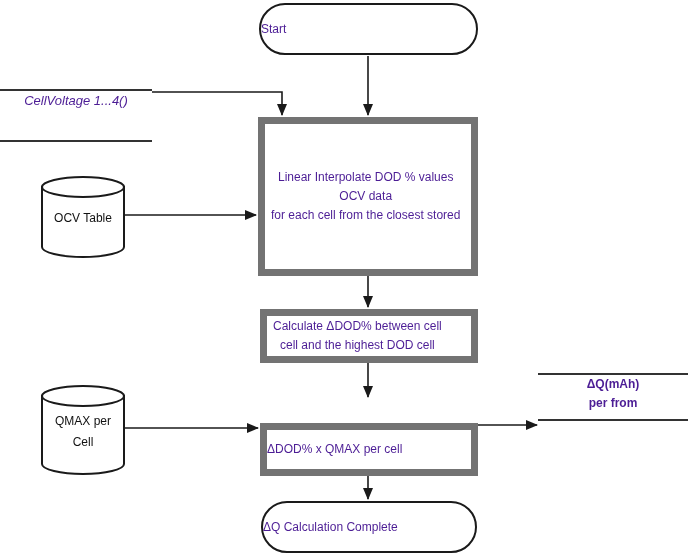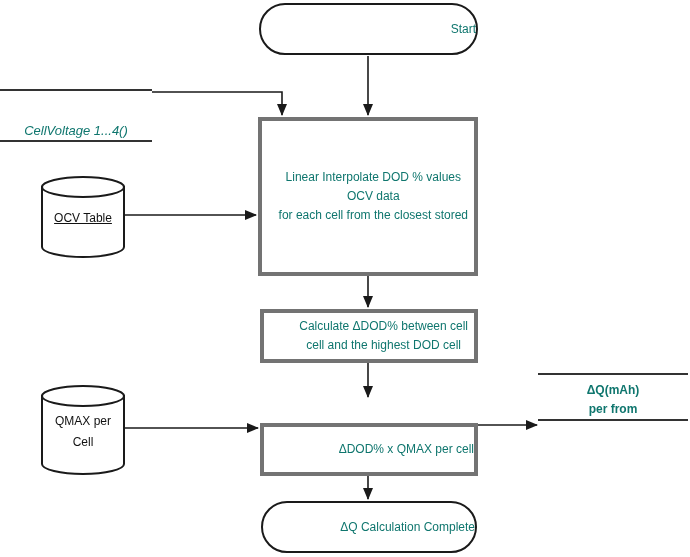--- a/index.html
+++ b/index.html
@@ -18,29 +18,29 @@
   .connectors {
     position: absolute;
     left: 0; top: 0;
     width: 690px; height: 557px;
     pointer-events: none;
   }
   .node {
     position: absolute;
     display: flex;
     align-items: center;
-    justify-content: flex-end;
+    justify-content: flex-start;
     text-align: center;
     font-size: 12px;
     line-height: 19px;
-    color: #0f766e;
+    color: #4c1d95;
     background: #ffffff;
   }
   .process {
-    border: 4px solid #737373;
+    border: 7px solid #737373;
   }
   .terminator {
     border: 2px solid #1a1a1a;
     border-radius: 27px;
   }
   .io-label {
     border-top: 2px solid #333333;
     border-bottom: 2px solid #333333;
     background: transparent;
     flex-direction: column;
@@ -97,21 +97,21 @@
       <span>OCV data</span>
       <span>for each cell from the closest stored</span>
     </div>
   </div>
 
   <div class="cylinder-wrap" style="left:40px; top:175px; width:86px; height:84px;">
     <svg width="86" height="84" viewBox="0 0 86 84">
       <path d="M 2 12 L 2 72 A 41 10 0 0 0 84 72 L 84 12 Z" fill="#ffffff" stroke="#1a1a1a" stroke-width="2"></path>
       <ellipse cx="43" cy="12" rx="41" ry="10" fill="#ffffff" stroke="#1a1a1a" stroke-width="2"></ellipse>
     </svg>
-    <div class="cylinder-text" style="top:33px;text-decoration:underline;">OCV Table</div>
+    <div class="cylinder-text" style="top:33px;">OCV Table</div>
   </div>
 
   <div class="node process pad-h" style="left:260px; top:309px; width:218px; height:54px;">
     <div class="stack">
       <span>Calculate ΔDOD% between cell</span>
       <span>cell and the highest DOD cell</span>
     </div>
   </div>
 
   <div class="cylinder-wrap" style="left:40px; top:384px; width:86px; height:92px;">

